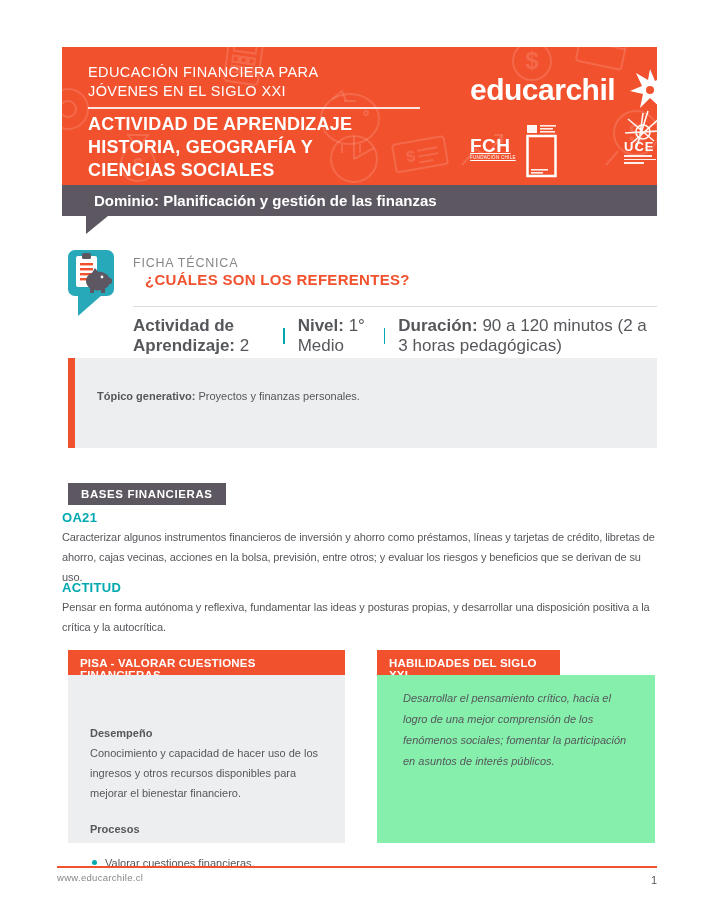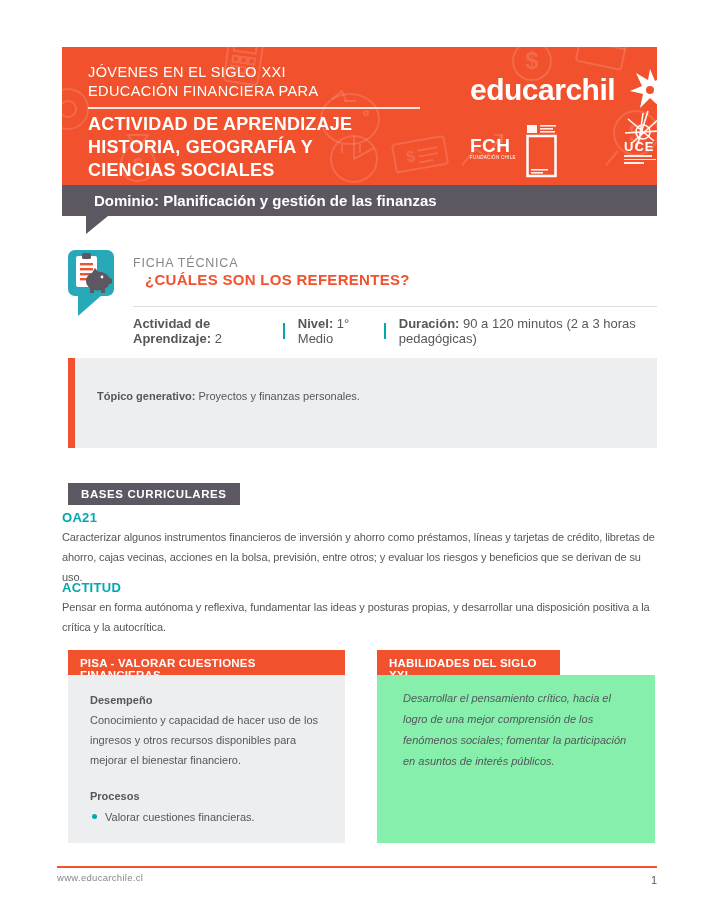--- a/index.html
+++ b/index.html
@@ -12,39 +12,39 @@
   .banner svg.pattern{position:absolute;left:0;top:0;}
   .eyebrow{position:absolute;left:26px;top:16px;color:#ffffff;font-size:14.5px;line-height:19px;
            font-weight:400;letter-spacing:.4px;}
   .hr-white{position:absolute;left:26px;top:60px;width:332px;height:2px;background:rgba(255,255,255,.85);}
   .h-title{position:absolute;left:26px;top:66px;color:#ffffff;font-size:18px;line-height:23px;
            font-weight:700;letter-spacing:.2px;}
   .brand{position:absolute;left:408px;top:26px;color:#fff;font-size:30px;font-weight:700;
          letter-spacing:-.5px;}
   .brand .star{position:absolute;left:158px;top:-6px;}
   .partners{position:absolute;left:408px;top:76px;width:180px;height:58px;color:#fff;}
-  .fch{position:absolute;left:0;top:14px;font-size:19px;font-weight:800;letter-spacing:.5px;line-height:18px;}
+  .fch{position:absolute;left:0;top:14px;font-size:19px;font-weight:800;letter-spacing:.5px;line-height:18px;text-decoration:underline;}
   .fch-sub{font-size:4.5px;font-weight:400;letter-spacing:.3px;line-height:6px;}
   .mineduc{position:absolute;left:56px;top:2px;}
   .uce{position:absolute;left:118px;top:18px;font-size:13px;font-weight:700;letter-spacing:1px;line-height:12px;margin-left:36px;}
   .tinyline{height:1.5px;background:rgba(255,255,255,.9);margin-top:2px;}
   .scribble{position:absolute;left:150px;top:-14px;}
 
   
   .domainbar{left:62px;top:185px;width:595px;height:31px;background:#5C5761;color:#fff;
              font-size:15px;font-weight:700;line-height:31px;padding-left:32px;box-sizing:border-box;}
   .domain-tail{left:86px;top:216px;width:0;height:0;border-top:18px solid #5C5761;border-right:22px solid transparent;}
 
   
   .ficha-icon{left:68px;top:250px;width:46px;height:46px;background:#28A9B9;border-radius:7px;}
   .ficha-tail{left:78px;top:295px;width:0;height:0;border-top:21px solid #28A9B9;border-right:24px solid transparent;}
   .kicker{left:133px;top:256px;font-size:12.5px;color:#85878A;letter-spacing:.8px;}
   .ficha-title{left:133px;top:271px;font-size:15px;font-weight:700;color:#F2512D;letter-spacing:.3px;margin-left:12px;}
   .metarow{left:133px;top:306px;width:524px;border-top:1.5px solid #DCDDDE;padding-top:9px;
-           display:flex;align-items:center;font-size:13px;}
+           display:flex;align-items:center;font-size:17px;}
   .metarow .lbl{font-weight:700;}
   .metasep{width:2px;height:16px;background:#00A8B0;margin:0 13px;}
 
   
   .metabox{left:68px;top:358px;width:589px;height:90px;background:#EDEEEF;border-left:7px solid #F2512D;
            box-sizing:border-box;padding:14px 22px 0 22px;font-size:11px;line-height:20px;}
   .metabox .b{font-weight:700;}
   .metabox .topic{margin-top:14px;}
 
   
@@ -55,23 +55,23 @@
   .oa-p{left:62px;top:527px;width:598px;font-size:11px;line-height:20px;letter-spacing:-.1px;}
   .act-h{left:62px;top:580px;}
   .act-p{left:62px;top:597px;width:598px;font-size:11px;line-height:20px;letter-spacing:-.1px;}
 
   
   .colbanner{background:#F2512D;color:#fff;font-size:11.5px;font-weight:700;letter-spacing:.2px;
              padding:7px 12px 6px 12px;box-sizing:border-box;}
   .col-left-banner{left:68px;top:650px;width:277px;}
   .col-left-box{left:68px;top:675px;width:277px;height:168px;background:#EDEEEF;box-sizing:border-box;
                 padding:15px 18px 0 22px;font-size:11px;line-height:20px;}
-  .col-left-box .b{font-weight:700;}
+  .col-left-box .b{font-weight:700;margin-top:33px;}
   .col-left-box .procesos{margin-top:16px;}
-  .bullet-row{margin-top:1px;display:flex;}
+  .bullet-row{margin-top:14px;display:flex;}
   .dot{width:5px;height:5px;border-radius:50%;background:#00A8B0;margin:7px 8px 0 2px;flex:0 0 auto;}
   .col-right-banner{left:377px;top:650px;width:183px;}
   .col-right-box{left:377px;top:675px;width:278px;height:168px;background:#86efac;box-sizing:border-box;
                  padding:13px 18px 8px 26px;font-size:11px;line-height:21px;font-style:italic;}
 
   
   .footrule{left:57px;top:866px;width:600px;height:2px;background:#F2512D;}
   .footurl{left:57px;top:872px;font-size:9.5px;color:#85878A;letter-spacing:.3px;}
   .footpage{left:620px;top:874px;width:37px;text-align:right;font-size:11px;color:#55575B;}
 </style>
@@ -146,22 +146,22 @@
         </g>
 
         <g transform="translate(-14,40)">
           <circle cx="20" cy="22" r="20"></circle>
           <circle cx="20" cy="22" r="8"></circle>
         </g>
       </g>
     </svg>
 
     <div class="eyebrow">
+      <div>EDUCACIÓN FINANCIERA PARA</div>
       <div>JÓVENES EN EL SIGLO XXI</div>
-      <div>EDUCACIÓN FINANCIERA PARA</div>
     </div>
     <div class="hr-white"></div>
     <div class="h-title">
       <div>ACTIVIDAD DE APRENDIZAJE</div>
       <div>HISTORIA, GEOGRAFÍA Y</div>
       <div>CIENCIAS SOCIALES</div>
     </div>
 
     <div class="brand">
       <span>educarchil</span>
@@ -235,21 +235,21 @@
     <span class="metasep"></span>
     <span><span class="lbl">Duración:</span><span> 90 a 120 minutos (2 a 3 horas pedagógicas)</span></span>
   </div>
 
   <div class="abs metabox">
     <div class="topic">
       <span class="b">Tópico generativo:</span><span> Proyectos y finanzas personales.</span>
     </div>
   </div>
 
-  <div class="abs badge">BASES CURRICULARES</div>
+  <div class="abs badge">BASES FINANCIERAS</div>
   <div class="abs teal-h oa-h">OA21</div>
   <div class="abs oa-p">Caracterizar algunos instrumentos financieros de inversión y ahorro como préstamos, líneas y tarjetas de crédito, libretas de ahorro, cajas vecinas, acciones en la bolsa, previsión, entre otros; y evaluar los riesgos y beneficios que se derivan de su uso.</div>
   <div class="abs teal-h act-h">ACTITUD</div>
   <div class="abs act-p">Pensar en forma autónoma y reflexiva, fundamentar las ideas y posturas propias, y desarrollar una disposición positiva a la crítica y la autocrítica.</div>
 
   <div class="abs colbanner col-left-banner">PISA - VALORAR CUESTIONES FINANCIERAS</div>
   <div class="abs col-left-box">
     <div class="b">Desempeño</div>
     <div>Conocimiento y capacidad de hacer uso de los ingresos y otros recursos disponibles para mejorar el bienestar financiero.</div>
     <div class="b procesos">Procesos</div>

